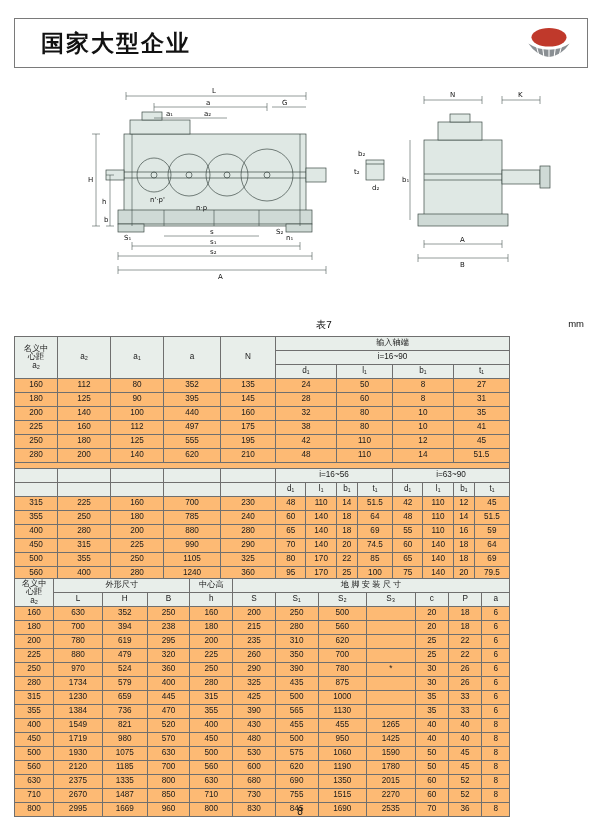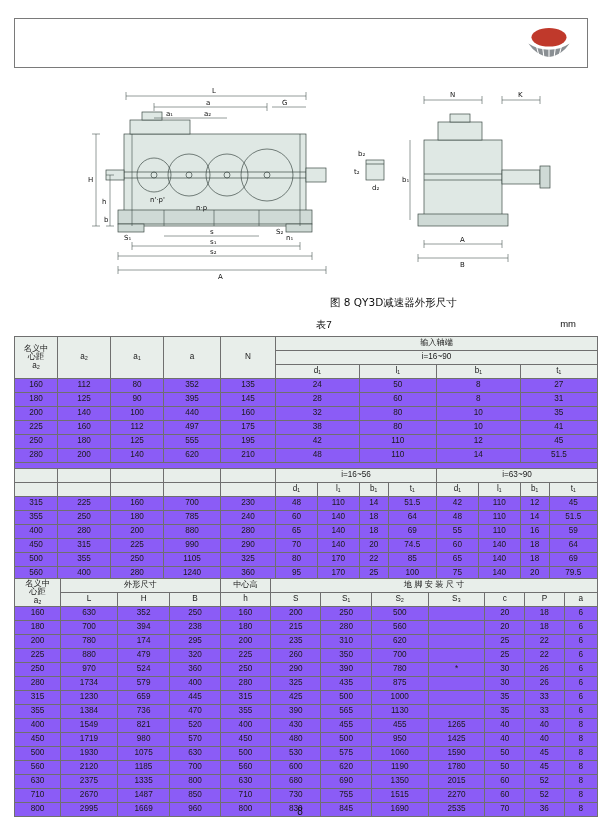--- a/index.html
+++ b/index.html
@@ -33,38 +33,38 @@
   .drawing{position:absolute;left:14px;top:74px;width:572px;height:250px;}
   .fig-cap{
     position:absolute;left:330px;top:296px;width:250px;
     font-family:"DejaVu Sans",sans-serif;font-size:10.5px;color:#111;
   }
   .tbl-cap{
     position:absolute;left:316px;top:318px;
     font-family:Liberation Mono, monospace;font-size:10px;color:#111;
   }
   .mm-cap{
-    position:absolute;right:24px;top:318px;
+    position:absolute;right:16px;top:318px;
     font-family:"Liberation Sans",sans-serif;font-size:9.5px;color:#111;
   }
 
   
   .watermark{
     position:absolute;left:40px;top:430px;width:520px;
     transform:rotate(-13deg);transform-origin:left center;
     font-family:"Liberation Sans",sans-serif;
     font-size:27px;font-weight:bold;color:rgba(150,190,160,.38);
     white-space:nowrap;pointer-events:none;letter-spacing:1px;
   }
 
   
   table.t{
-    border-collapse:collapse;position:absolute;left:14px;width:584px;
+    border-collapse:collapse;position:absolute;left:14px;width:496px;
     font-family:"Liberation Sans",sans-serif;font-size:8.2px;
-    background:#8b5cf6;
+    background:#fdba74;
   }
   table.t td,table.t th{
     border:1px solid #6f6f6f;text-align:center;vertical-align:middle;
     padding:0;height:13px;line-height:1.05;font-weight:normal;
   }
   table.t .hd{background:#e8eeea;font-size:8.2px;}
   table.t .hdc{background:#e8eeea;}
   table.t .sep{height:5px;border-left:1px solid #6f6f6f;border-right:1px solid #6f6f6f;}
   #tableA{top:336px;}
   #tableB{top:578px;}
@@ -73,20 +73,21 @@
     position:absolute;left:0;top:806px;width:600px;text-align:center;
     font-family:"Liberation Sans",sans-serif;font-size:10px;color:#111;
   }
 </style>
 </head>
 <body>
 
 <div class="page">
 
   <div class="header">
+    <div class="hdr-cn">国家大型企业</div>
     <svg class="hdr-logo" viewBox="0 0 100 66">
       <ellipse cx="50" cy="22" rx="34" ry="18" fill="#c0392b"></ellipse>
       <path d="M10 34 Q26 58 50 60 Q74 58 90 34 Q72 46 50 46 Q28 46 10 34 Z" fill="#8a8f93"></path>
       <path d="M26 40 L30 56 M38 44 L40 60 M50 46 L50 62 M62 44 L60 60 M74 40 L70 56" stroke="#ffffff" stroke-width="2" fill="none"></path>
     </svg>
   </div>
 
   <svg class="drawing" viewBox="0 0 572 250">
     <g stroke="#3d4a46" fill="none" stroke-width="0.7" font-family="DejaVu Sans" font-size="7">
 
@@ -212,21 +213,20 @@
         <line x1="410" y1="166" x2="410" y2="174"></line>
           <line x1="488" y1="166" x2="488" y2="174"></line>
         <line x1="404" y1="184" x2="494" y2="184"></line>
           <text x="446" y="193" stroke="none" fill="#111">B</text>
         <line x1="404" y1="180" x2="404" y2="188"></line>
           <line x1="494" y1="180" x2="494" y2="188"></line>
       </g>
     </g>
   </svg>
 
-  <div class="fig-cap">图 8   QY3D减速器外形尺寸</div>
   <div class="tbl-cap">表7</div>
   <div class="mm-cap">mm</div>
 
   <div class="watermark">www.hnasailiao.cn</div>
 
   <table class="t" id="tableA">
     <tbody>
       <tr>
         <td class="hd" rowspan="3" style="width:42px">
           <div>名义中</div>
@@ -533,21 +533,21 @@
           <td>280</td>
           <td>560</td>
           <td></td>
           <td>20</td>
           <td>18</td>
           <td>6</td>
         </tr>
       <tr>
           <td>200</td>
           <td>780</td>
-          <td>174</td>
+          <td>619</td>
           <td>295</td>
           <td>200</td>
           <td>235</td>
           <td>310</td>
           <td>620</td>
           <td></td>
           <td>25</td>
           <td>22</td>
           <td>6</td>
         </tr>

